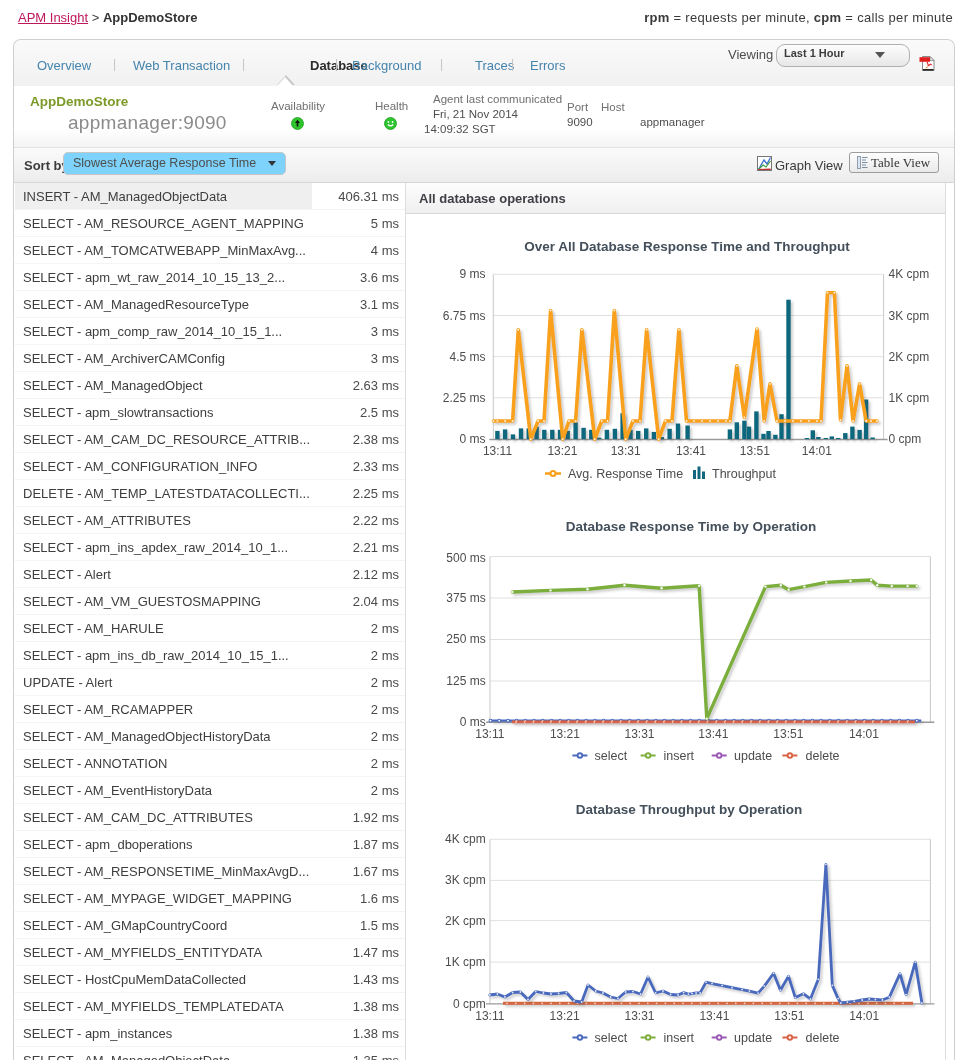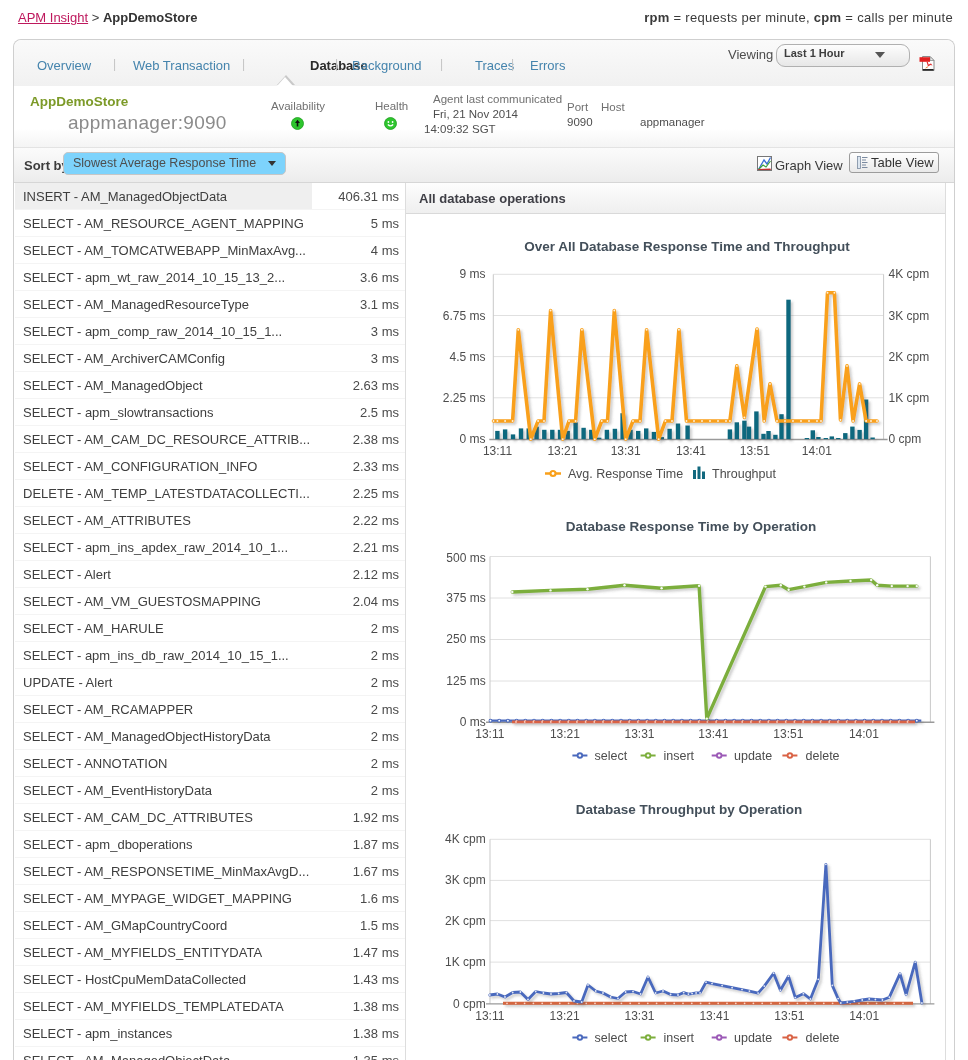--- a/index.html
+++ b/index.html
@@ -123,21 +123,21 @@
 <span class="abs" id="gview">Graph View</span>
 <div class="abs" id="tview"><svg style="position:absolute;left:7px;top:3px;" width="11" height="13" viewBox="0 0 11 13">
  <rect x="0.5" y="0.5" width="3" height="12" fill="#dce6f0" stroke="#7a8aa0" stroke-width="0.8"></rect>
  <g stroke="#7a8aa0" stroke-width="1">
         <line x1="5" y1="1.5" x2="10.5" y2="1.5"></line>
         <line x1="5" y1="4" x2="9" y2="4"></line>
  <line x1="5" y1="6.5" x2="10.5" y2="6.5"></line>
         <line x1="5" y1="9" x2="9" y2="9"></line>
         <line x1="5" y1="11.5" x2="10.5" y2="11.5"></line>
       </g>
-</svg><span style="margin-left:13px;">Table View</span></div>
+</svg><span style="margin-left:13px;font-family:Liberation Serif, serif;">Table View</span></div>
 <div class="abs" id="tbl">
     <div class="trow sel">
       <span class="q">INSERT - AM_ManagedObjectData</span>
       <span class="v">406.31 ms</span>
     </div>
     <div class="trow">
       <span class="q">SELECT - AM_RESOURCE_AGENT_MAPPING</span>
       <span class="v">5 ms</span>
     </div>
     <div class="trow">

